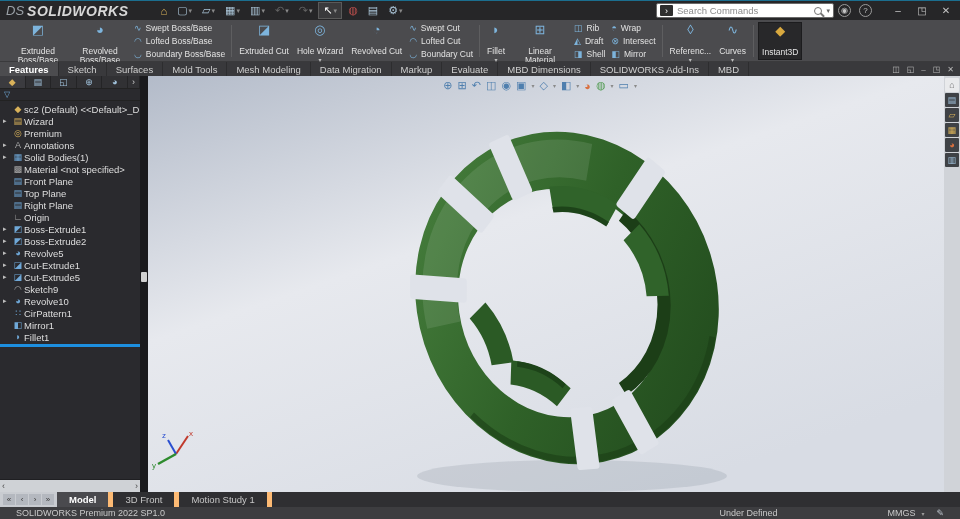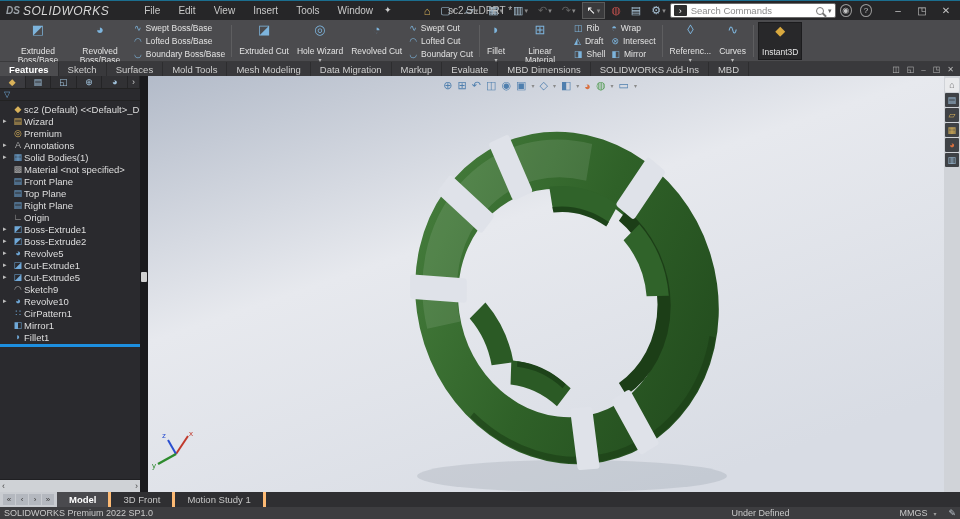--- a/index.html
+++ b/index.html
@@ -2,22 +2,22 @@
 <html><head>
 <meta charset="utf-8">
 <style>
   html,body{margin:0;padding:0;background:#222;}
   *{box-sizing:border-box;font-family:"Liberation Sans",sans-serif;}
   .app{position:relative;width:960px;height:519px;overflow:hidden;background:#4b4b4e;}
 
   
   .titlebar{position:absolute;top:0;left:0;width:960px;height:20px;background:#262628;display:flex;align-items:center;color:#c9c9c9;font-size:10px;border-top:1px solid #1b6e8f;}
   .brand{display:flex;align-items:center;margin-left:6px;gap:3px;}
-  .brand .ds{font-style:italic;font-weight:bold;color:#9aa0a6;font-size:10px;}
-  .brand .sw{font-weight:normal;font-style:italic;letter-spacing:.5px;color:#d8d8d8;font-size:12px;}
+  .brand .ds{font-style:italic;font-weight:normal;color:#9aa0a6;font-size:13px;}
+  .brand .sw{font-weight:bold;font-style:italic;letter-spacing:.5px;color:#d8d8d8;font-size:14px;}
   .menus{display:flex;margin-left:26px;}
   .menu-item{padding:0 9px;cursor:default;}
   .pin{color:#cfcfcf;margin-left:2px;font-size:9px;}
   .qat{display:flex;align-items:center;margin-left:28px;gap:2px;}
   .qbtn{display:flex;align-items:center;gap:1px;padding:1px 4px;font-size:11px;color:#a9c3d6;}
   .qbtn .car{font-size:7px;color:#8a8a8a;}
   .qbtn.dis{color:#626262;}
   .qbtn.sel{background:#3a3a3c;border:1px solid #5a5a5a;color:#fff;}
   .doc-title{position:absolute;left:0;right:0;text-align:center;color:#bdbdbd;pointer-events:none;}
   .search{display:flex;align-items:center;background:#fff;border:1px solid #6a6a6a;height:15px;width:178px;margin-left:auto;border-radius:2px;padding:0 3px;gap:4px;}
@@ -84,49 +84,40 @@
   
   .taskpane{width:16px;background:#d0d3d8;display:flex;flex-direction:column;align-items:center;padding-top:2px;gap:1px;}
   .tpbtn{width:14px;height:14px;display:flex;align-items:center;justify-content:center;font-size:9px;background:#3f4246;color:#9fc0da;border-radius:1px;}
   .tpbtn.home{background:#e9eaec;color:#5a5a5a;}
   .tp-amber{color:#d9b25a;} .tp-orange{color:#d9703f;}
 
   
   .bottombar{position:absolute;top:492px;left:0;width:960px;height:15px;background:#2f2f32;display:flex;align-items:stretch;font-size:9.5px;color:#c6c6c6;}
   .navbtns{display:flex;align-items:center;gap:1px;padding:0 3px;background:#c9ccd1;}
   .navbtn{width:12px;height:11px;background:#b4b8bf;color:#3a3a3a;font-size:8px;display:flex;align-items:center;justify-content:center;}
-  .btab{padding:0 12px;display:flex;align-items:center;border-right:3px solid #fdba74;}
+  .btab{padding:0 12px;display:flex;align-items:center;border-right:5px solid #fdba74;}
   .btab.active{background:#4a4a4e;color:#fff;font-weight:bold;}
 
   
-  .statusbar{position:absolute;top:507px;left:0;width:960px;height:12px;background:#3d3d40;color:#c9c9c9;font-size:9px;display:flex;align-items:center;padding:0 4px;}
+  .statusbar{position:absolute;top:507px;left:0;width:960px;height:12px;background:#3d3d40;color:#c9c9c9;font-size:9px;display:flex;align-items:center;padding:0 16px;}
   .statusbar .state{margin-left:auto;margin-right:110px;}
   .statusbar .units{margin-right:6px;}
   .statusbar .car{font-size:6px;margin-right:12px;color:#9a9a9a;}
   .statusbar .tagico{color:#bfc7cf;font-size:9px;}
 </style>
 </head>
 <body>
 
 <div class="app">
 
   <div class="titlebar">
     <div class="brand">
       <span class="ds">DS</span>
       <span class="sw">SOLIDWORKS</span>
     </div>
-    <div class="menus">
-      <span class="menu-item">File</span>
-      <span class="menu-item">Edit</span>
-      <span class="menu-item">View</span>
-      <span class="menu-item">Insert</span>
-      <span class="menu-item">Tools</span>
-      <span class="menu-item">Window</span>
-      <span class="pin">✦</span>
-    </div>
     <div class="qat">
       <span class="qbtn">
           <span style="color:#d9b25a;">⌂</span>
         </span>
       <span class="qbtn">
           <span>▢</span>
           <span class="car">▾</span>
         </span>
       <span class="qbtn">
           <span>▱</span>
@@ -156,21 +147,20 @@
           <span style="color:#c0504d;">◍</span>
         </span>
       <span class="qbtn">
           <span>▤</span>
         </span>
       <span class="qbtn">
           <span>⚙</span>
           <span class="car">▾</span>
         </span>
     </div>
-    <div class="doc-title">sc2.SLDPRT *</div>
     <div class="search">
       <span class="slogo">›</span>
       <span class="ph">Search Commands</span>
       <span class="mag"></span>
       <span class="car">▾</span>
     </div>
     <div class="roundbtn">
         <span>◉</span>
       </div>
     <div class="roundbtn">

